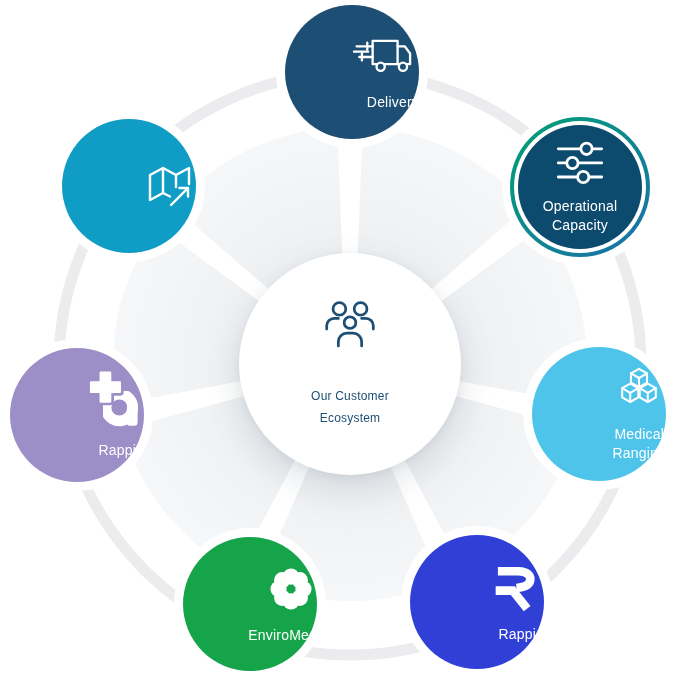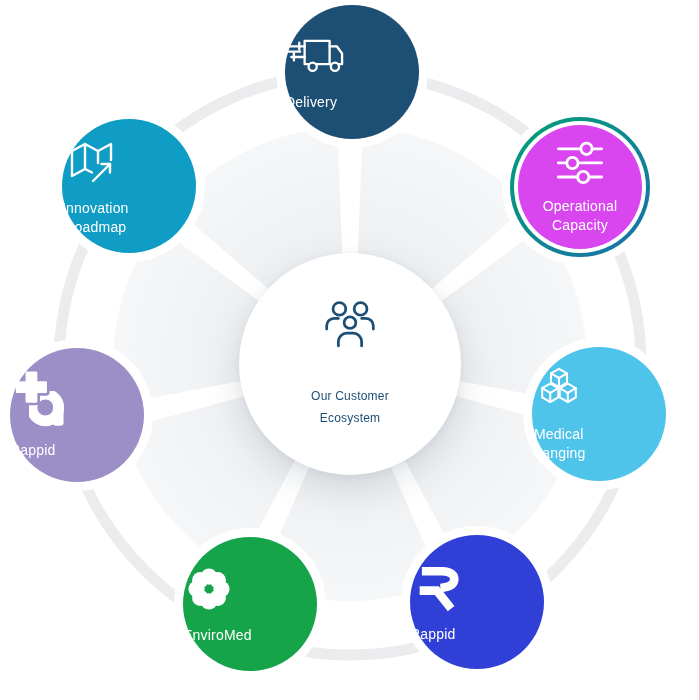--- a/index.html
+++ b/index.html
@@ -18,21 +18,21 @@
     box-shadow:0 14px 34px rgba(105,118,133,.20), 0 2px 8px rgba(105,118,133,.10);
     display:flex;flex-direction:column;align-items:center;justify-content:center;
     gap:26px;text-align:center;
   }
   .center-label{font-size:12px;line-height:1.85;letter-spacing:.2px;white-space:pre-line;font-weight:500;}
 
   
   .node{
     position:absolute;z-index:4;width:134px;height:134px;border-radius:50%;
     box-shadow:0 0 0 9px #ffffff;
-    display:flex;flex-direction:column;align-items:flex-start;justify-content:center;
+    display:flex;flex-direction:column;align-items:flex-end;justify-content:center;
     gap:11px;color:#ffffff;text-align:center;cursor:pointer;
   }
   .node-label{font-size:14px;line-height:1.3;letter-spacing:.2px;white-space:pre-line;font-weight:500;}
 
   
   .node-ring{
     position:absolute;z-index:4;left:510px;top:117px;width:140px;height:140px;border-radius:50%;
     box-shadow:0 0 0 8px #ffffff;
     display:flex;align-items:center;justify-content:center;cursor:pointer;
   }
@@ -127,21 +127,21 @@
         <path d="M50 15 H58 L64 23 V35 H50"></path>
         <circle class="bgfill" cx="31" cy="38" r="4.6" fill="#1d4e74"></circle>
         <circle class="bgfill" cx="56" cy="38" r="4.6" fill="#1d4e74"></circle>
       </svg>
     </span>
     <div class="node-label">Delivery</div>
   </div>
 
   <div class="node-ring" style="background: linear-gradient(135deg, rgb(0, 161, 115), rgb(28, 111, 173));">
     <div class="ring-gap">
-      <div class="node-core" style="background: #d946ef;">
+      <div class="node-core" style="background: #0c4a6e;">
         <span class="icon-box">
           <svg width="52" height="48" viewBox="0 0 48 44" fill="none" stroke="#fff" stroke-width="2.6" stroke-linecap="round">
             <path d="M4 8 H24.5"></path>
               <circle cx="30" cy="8" r="5.2"></circle>
               <path d="M35.5 8 H44"></path>
             <path d="M4 21 H11.5"></path>
               <circle cx="17" cy="21" r="5.2"></circle>
               <path d="M22.5 21 H44"></path>
             <path d="M4 34 H21.5"></path>
               <circle cx="27" cy="34" r="5.2"></circle>
@@ -218,17 +218,15 @@
     <span class="icon-box">
       <svg width="56" height="52" viewBox="0 0 56 52" fill="none" stroke="#fff" stroke-width="2.4" stroke-linecap="round" stroke-linejoin="round">
         <path d="M10 15 L23 8 V33 L10 40 Z"></path>
         <path d="M23 8 L36 15 V27"></path>
         <path d="M36 15 L49 8 V24"></path>
         <path d="M23 33 L30 36.5"></path>
         <path d="M31 45 L48 28"></path>
         <path d="M39.5 28 H48 V36.5"></path>
       </svg>
     </span>
-    <div class="node-label">Innovation
-Roadmap</div>
   </div>
 
 </div>
 
 </body></html>

